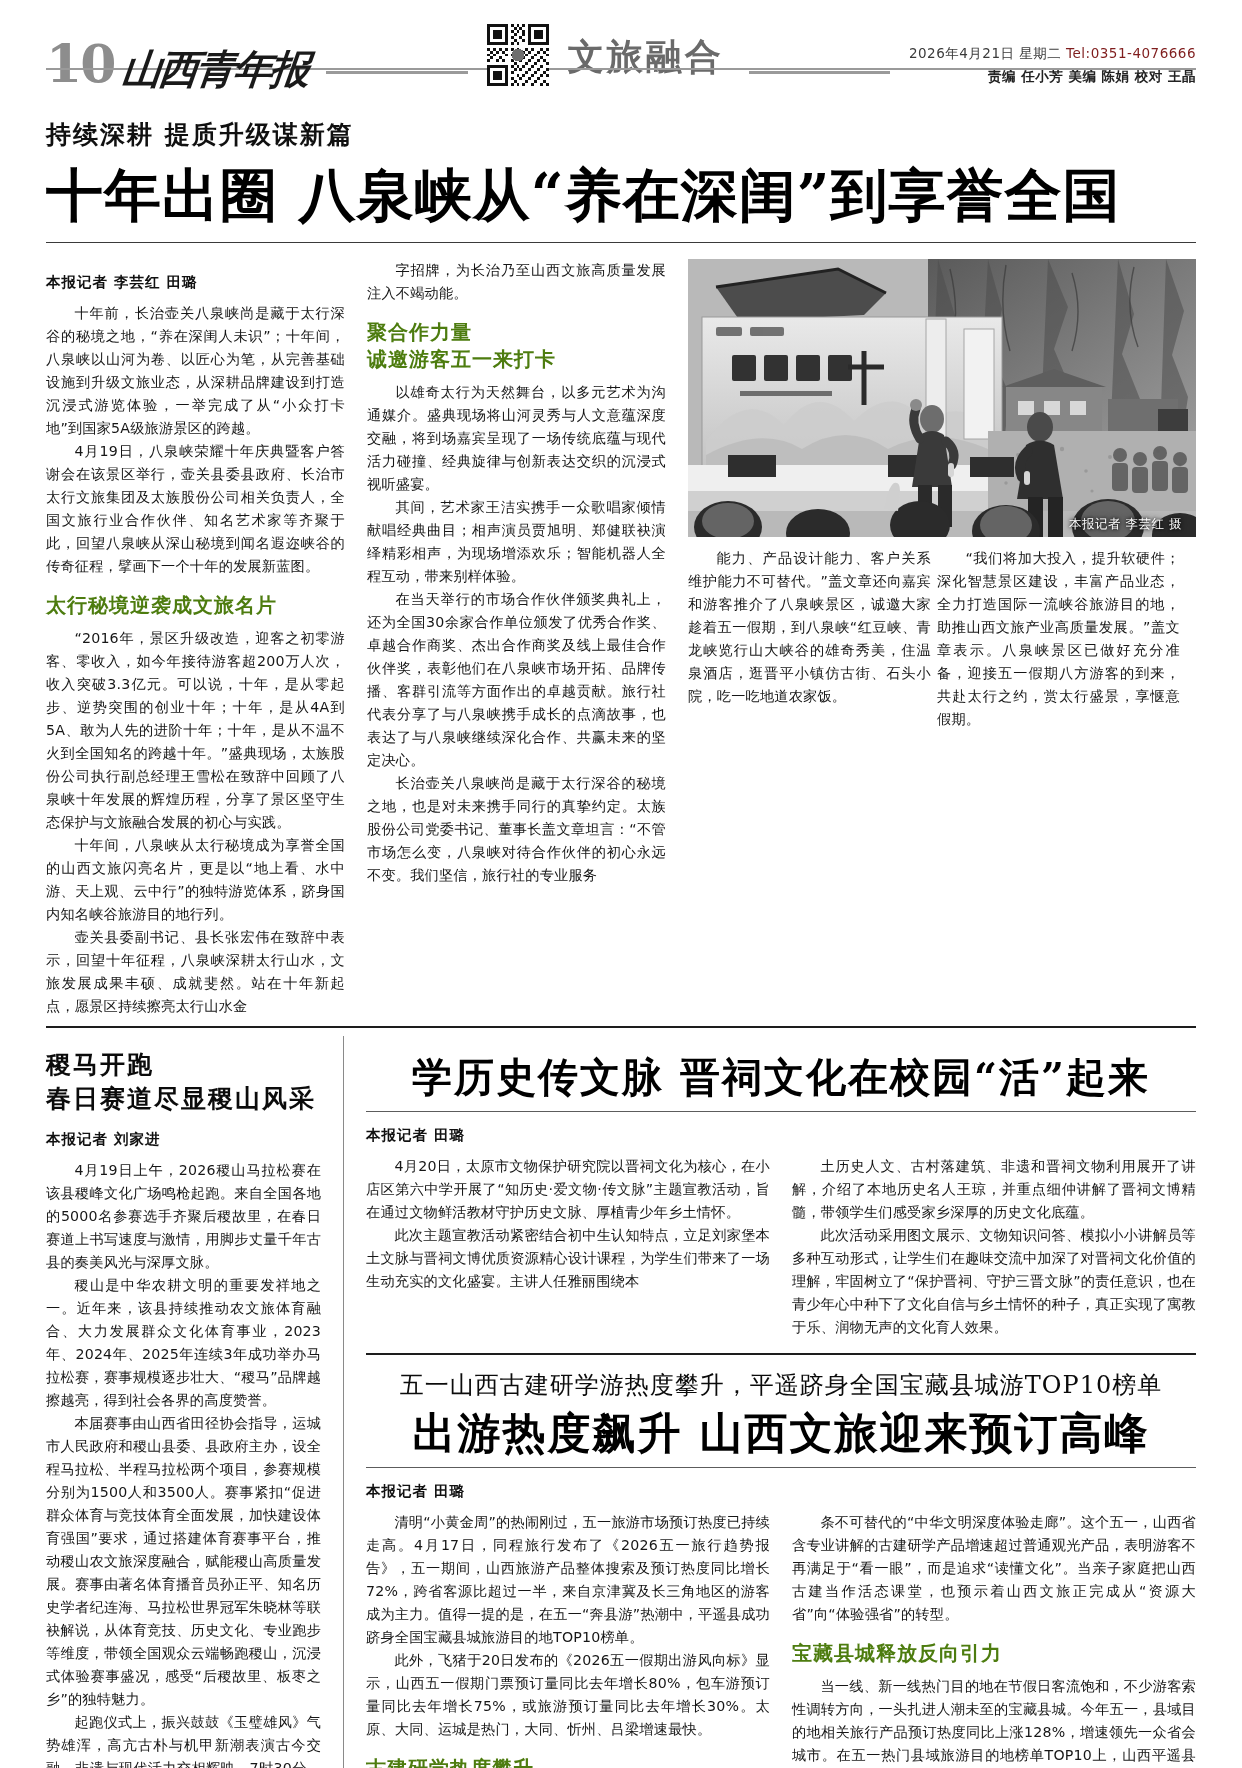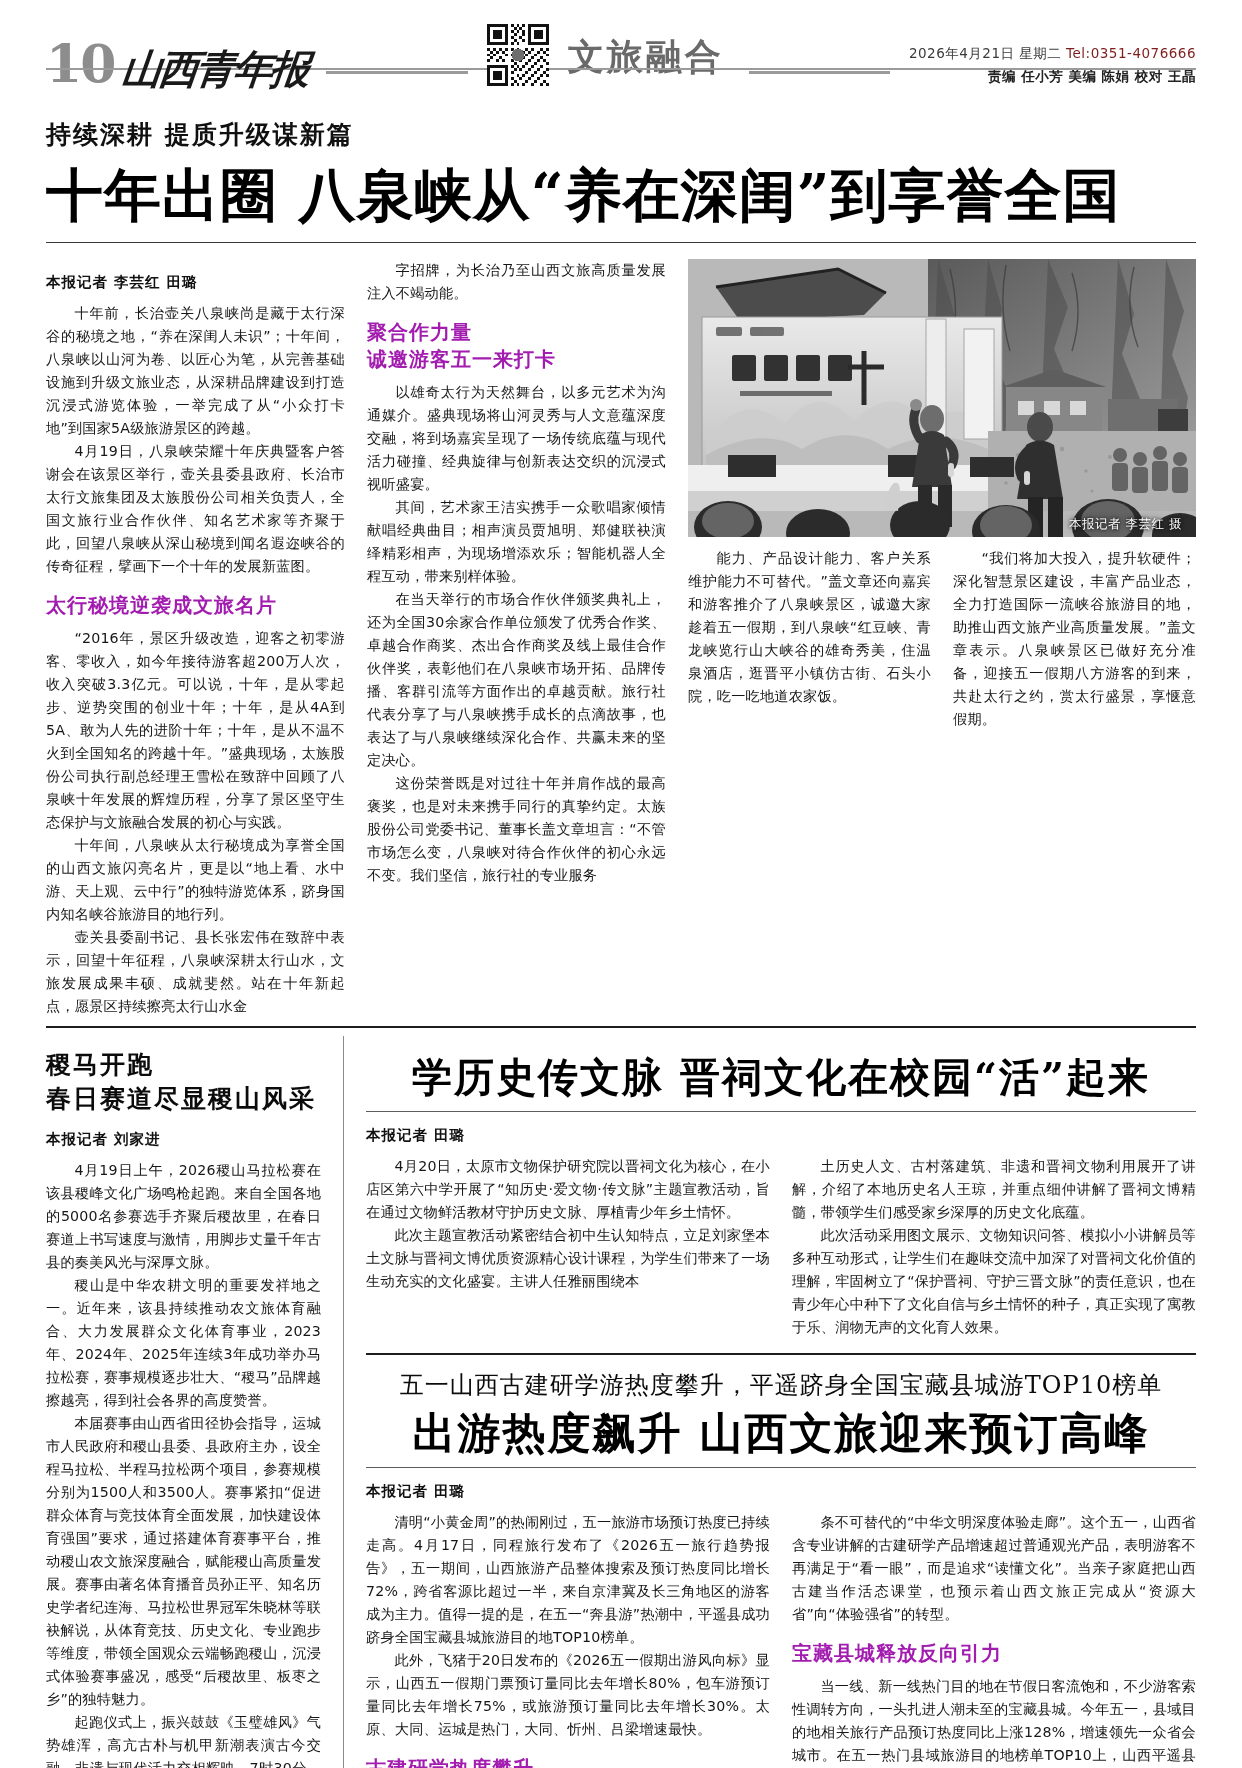--- a/index.html
+++ b/index.html
@@ -52,34 +52,34 @@
   .hr-thin { height:1px; background:#3a3a3a; margin-top:14px; }
 
   
   .byline { font-size:14.5px; font-weight:700; letter-spacing:1px; color:#111; margin:14px 0 10px 0; }
   p.body {
     font-size:14.2px; line-height:1.62; text-align:justify; text-justify:inter-ideograph;
     margin:0; text-indent:2em; color:#161616; letter-spacing:0.2px;
   }
   .sub-head {
     font-family:"DejaVu Serif", serif; font-weight:700; font-size:20px;
-    letter-spacing:1px; margin:14px 0 8px 0; color:#a21caf;
+    letter-spacing:1px; margin:14px 0 8px 0; color:#4d7c0f;
   }
 
   
   .top-wrap { display:flex; gap:22px; margin-top:16px; }
   .col-a { width:300px; }
   .col-b { width:300px; }
   .col-c { width:508px; }
   .photo-box { position:relative; width:100%; height:278px; overflow:hidden; background:#cfcfcf; }
   .photo-caption {
     position:absolute; right:14px; bottom:4px; font-size:12.5px; color:#fff;
     letter-spacing:0.5px; text-shadow:0 0 3px rgba(0,0,0,.95), 0 0 6px rgba(0,0,0,.8);
   }
-  .below-photo { display:flex; gap:22px; margin-top:10px; }
+  .below-photo { display:flex; gap:6px; margin-top:10px; }
   .below-photo > div { width:243px; }
 
   
   .mid-wrap { display:flex; gap:22px; margin-top:8px; }
   .mid-left { width:300px; }
   .mid-right { width:830px; }
   .rule-heavy { height:2px; background:#1d1d1d; }
   .rule-light { height:1px; background:#5c5c5c; }
   .vrule { width:1px; background:#8a8a8a; align-self:stretch; }
 
@@ -271,21 +271,21 @@
 
     <div class="col-b">
       <p class="body">字招牌，为长治乃至山西文旅高质量发展注入不竭动能。</p>
       <div class="sub-head">
         <div>聚合作力量</div>
         <div>诚邀游客五一来打卡</div>
       </div>
       <p class="body">以雄奇太行为天然舞台，以多元艺术为沟通媒介。盛典现场将山河灵秀与人文意蕴深度交融，将到场嘉宾呈现了一场传统底蕴与现代活力碰撞、经典旋律与创新表达交织的沉浸式视听盛宴。</p>
       <p class="body">其间，艺术家王洁实携手一众歌唱家倾情献唱经典曲目；相声演员贾旭明、郑健联袂演绎精彩相声，为现场增添欢乐；智能机器人全程互动，带来别样体验。</p>
       <p class="body">在当天举行的市场合作伙伴颁奖典礼上，还为全国30余家合作单位颁发了优秀合作奖、卓越合作商奖、杰出合作商奖及线上最佳合作伙伴奖，表彰他们在八泉峡市场开拓、品牌传播、客群引流等方面作出的卓越贡献。旅行社代表分享了与八泉峡携手成长的点滴故事，也表达了与八泉峡继续深化合作、共赢未来的坚定决心。</p>
-      <p class="body">这份荣誉既是对过往十年并肩作战的最高褒奖，也是对未来携手同行的真挚约定。太族股份公司党委书记、董事长盖文章坦言：“不管市场怎么变，八泉峡对待合作伙伴的初心永远不变。我们坚信，旅行社的专业服务</p>
+      <p class="body">长治壶关八泉峡尚是藏于太行深谷的秘境之地，也是对未来携手同行的真挚约定。太族股份公司党委书记、董事长盖文章坦言：“不管市场怎么变，八泉峡对待合作伙伴的初心永远不变。我们坚信，旅行社的专业服务</p>
     </div>
 
     <div class="col-c">
       <div class="photo-box">
         <svg width="508" height="278" viewBox="0 0 508 278" preserveAspectRatio="none">
           <defs>
             <linearGradient id="sky" x1="0" y1="0" x2="0" y2="1">
               <stop offset="0" stop-color="#8d8d8d"></stop>
                 <stop offset="1" stop-color="#d6d6d6"></stop>
             </linearGradient>

